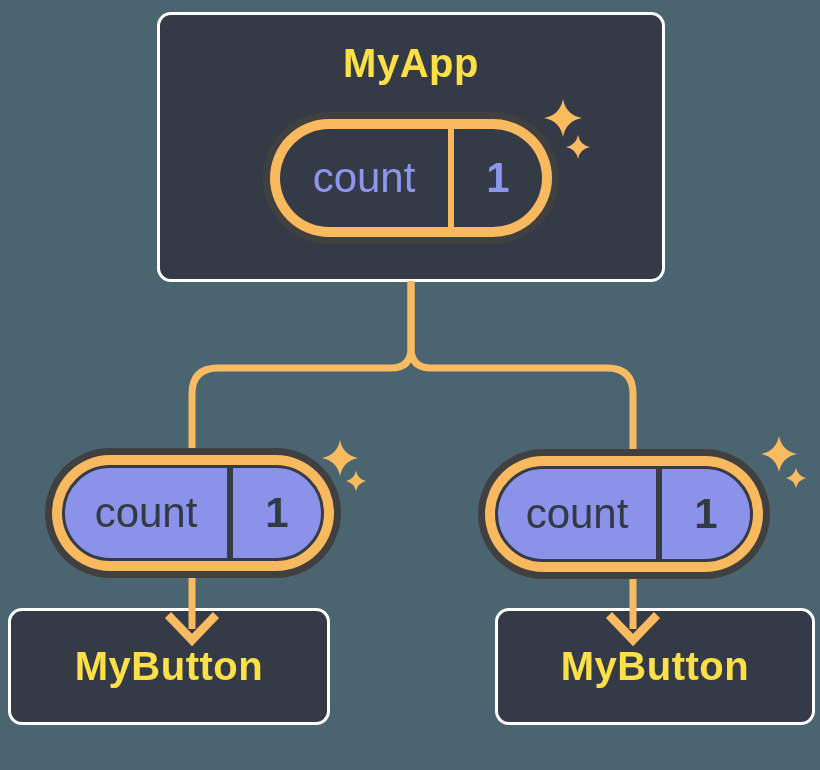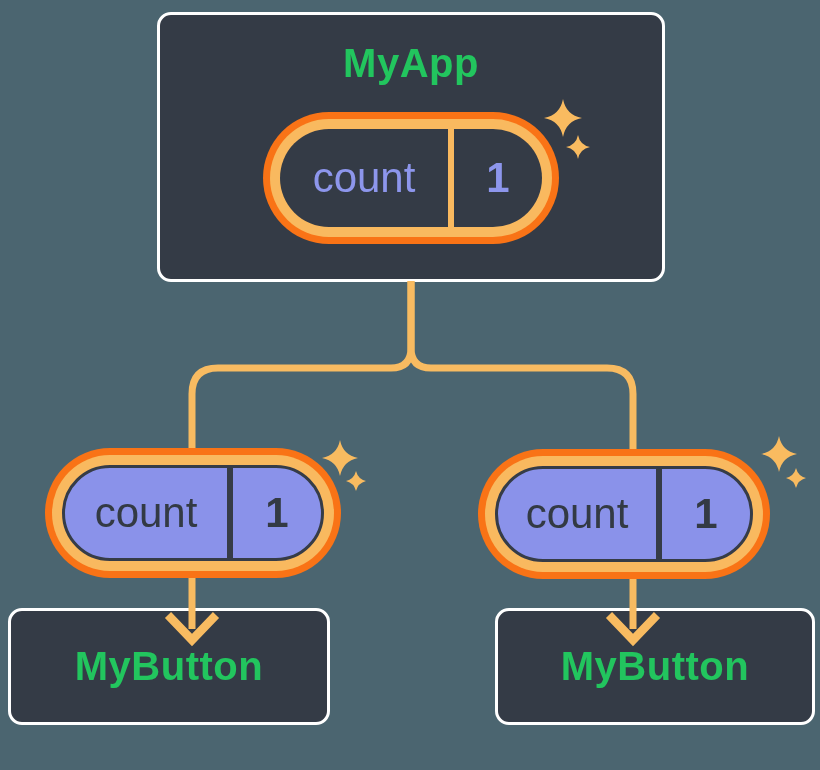--- a/index.html
+++ b/index.html
@@ -26,21 +26,21 @@
   .leaf-card {
     top: 608px; width: 322px; height: 117px;
     display: flex; align-items: center; justify-content: center;
   }
   .leaf-card.left  { left: 8px; }
   .leaf-card.right { left: 495px; width: 320px; }
   .card-title {
     font-size: 40px;
     font-weight: 600;
     letter-spacing: 0.5px;
-    color: #22c55e;
+    color: #fde047;
   }
   .root-card .card-title {
     position: absolute;
     top: 26px; left: 0; right: 0;
     text-align: center;
   }
   .overlay, .sparkle-layer {
     position: absolute;
     left: 0; top: 0;
     pointer-events: none;
@@ -52,21 +52,21 @@
   }
   .overlay path.head {
     fill: none;
     stroke: #f8bb61;
     stroke-width: 8.5;
     stroke-linejoin: miter;
   }
   .sparkle-layer path { fill: #f9bb60; }
   .pill {
     position: absolute;
-    background: #f97316;
+    background: #404040;
     border-radius: 999px;
     padding: 7px;
     box-sizing: border-box;
   }
   .pill-root  { left: 263px; top: 112px; width: 296px; height: 132px; }
   .pill-left  { left: 45px;  top: 448px; width: 296px; height: 130px; }
   .pill-right { left: 478px; top: 449px; width: 292px; height: 130px; }
   .pill-mid {
     background: #f9b95f;
     border-radius: 999px;

